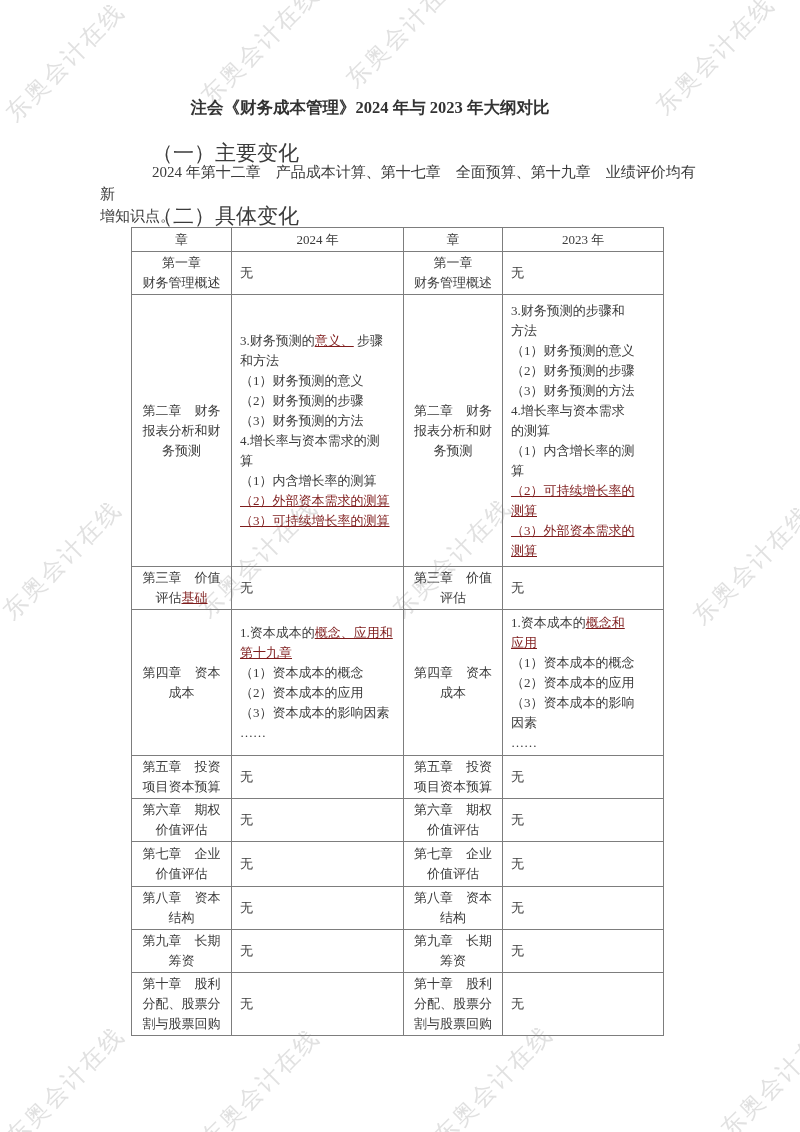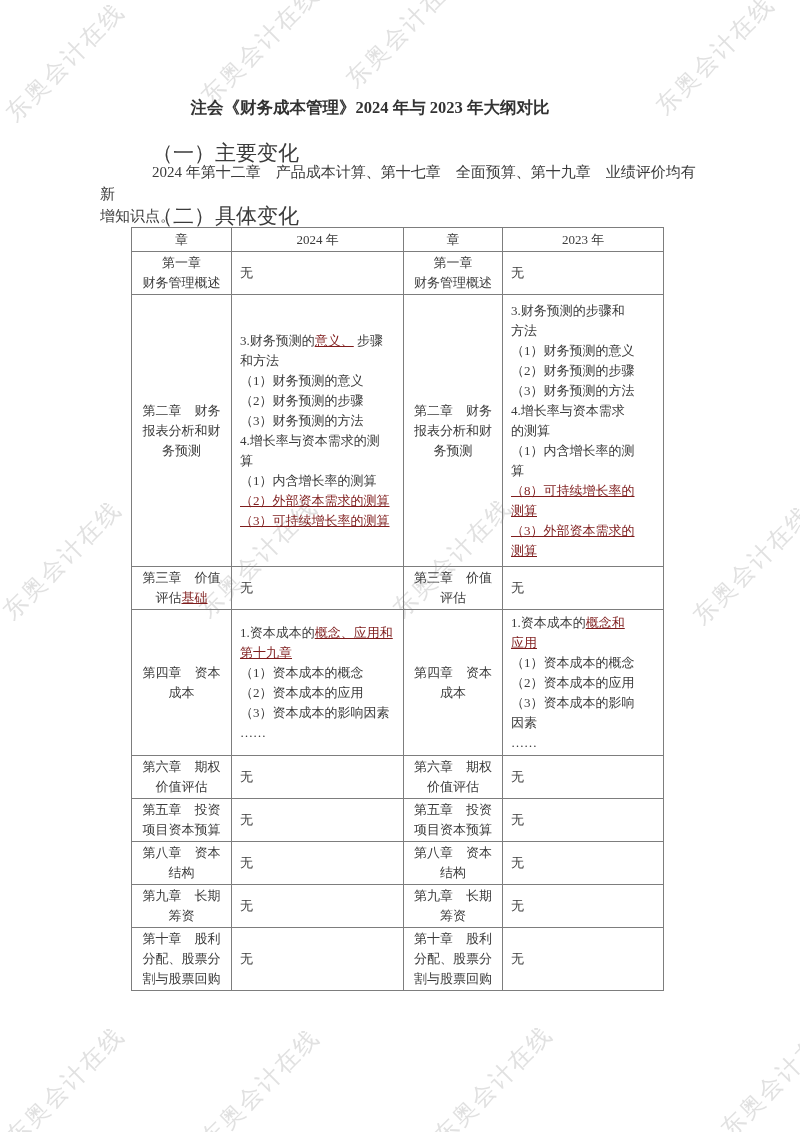--- a/index.html
+++ b/index.html
@@ -120,21 +120,21 @@
         <td class="content">
           <div class="line"><span>3.财务预测的步骤和</span></div>
           <div class="line"><span>方法</span></div>
           <div class="line"><span>（1）财务预测的意义</span></div>
           <div class="line"><span>（2）财务预测的步骤</span></div>
           <div class="line"><span>（3）财务预测的方法</span></div>
           <div class="line"><span>4.增长率与资本需求</span></div>
           <div class="line"><span>的测算</span></div>
           <div class="line"><span>（1）内含增长率的测</span></div>
           <div class="line"><span>算</span></div>
-          <div class="line"><span class="red">（8）可持续增长率的</span></div>
+          <div class="line"><span class="red">（2）可持续增长率的</span></div>
           <div class="line"><span class="red">测算</span></div>
           <div class="line"><span class="red">（3）外部资本需求的</span></div>
           <div class="line"><span class="red">测算</span></div>
         </td>
       </tr>
       <tr style="height: 42px;">
         <td class="chapter">
           <div class="line"><span>第三章　价值</span></div>
           <div class="line"><span>评估</span><span class="red">基础</span></div>
         </td>
@@ -169,47 +169,63 @@
         <td class="content">
           <div class="line"><span>1.资本成本的</span><span class="red">概念和</span></div>
           <div class="line"><span class="red">应用</span></div>
           <div class="line"><span>（1）资本成本的概念</span></div>
           <div class="line"><span>（2）资本成本的应用</span></div>
           <div class="line"><span>（3）资本成本的影响</span></div>
           <div class="line"><span>因素</span></div>
           <div class="line"><span>……</span></div>
         </td>
       </tr>
-      <tr style="height: 43px;">
-        <td class="chapter">
-          <div class="line"><span>第六章　期权</span></div>
-          <div class="line"><span>价值评估</span></div>
-        </td>
-        <td class="content">
-          <div class="line"><span>无</span></div>
-        </td>
-        <td class="chapter">
-          <div class="line"><span>第六章　期权</span></div>
-          <div class="line"><span>价值评估</span></div>
-        </td>
-        <td class="content">
-          <div class="line"><span>无</span></div>
-        </td>
-      </tr>
       <tr style="height: 41px;">
         <td class="chapter">
           <div class="line"><span>第五章　投资</span></div>
           <div class="line"><span>项目资本预算</span></div>
         </td>
         <td class="content">
           <div class="line"><span>无</span></div>
         </td>
         <td class="chapter">
           <div class="line"><span>第五章　投资</span></div>
           <div class="line"><span>项目资本预算</span></div>
+        </td>
+        <td class="content">
+          <div class="line"><span>无</span></div>
+        </td>
+      </tr>
+      <tr style="height: 43px;">
+        <td class="chapter">
+          <div class="line"><span>第六章　期权</span></div>
+          <div class="line"><span>价值评估</span></div>
+        </td>
+        <td class="content">
+          <div class="line"><span>无</span></div>
+        </td>
+        <td class="chapter">
+          <div class="line"><span>第六章　期权</span></div>
+          <div class="line"><span>价值评估</span></div>
+        </td>
+        <td class="content">
+          <div class="line"><span>无</span></div>
+        </td>
+      </tr>
+      <tr style="height: 45px;">
+        <td class="chapter">
+          <div class="line"><span>第七章　企业</span></div>
+          <div class="line"><span>价值评估</span></div>
+        </td>
+        <td class="content">
+          <div class="line"><span>无</span></div>
+        </td>
+        <td class="chapter">
+          <div class="line"><span>第七章　企业</span></div>
+          <div class="line"><span>价值评估</span></div>
         </td>
         <td class="content">
           <div class="line"><span>无</span></div>
         </td>
       </tr>
       <tr style="height: 42px;">
         <td class="chapter">
           <div class="line"><span>第八章　资本</span></div>
           <div class="line"><span>结构</span></div>
         </td>

